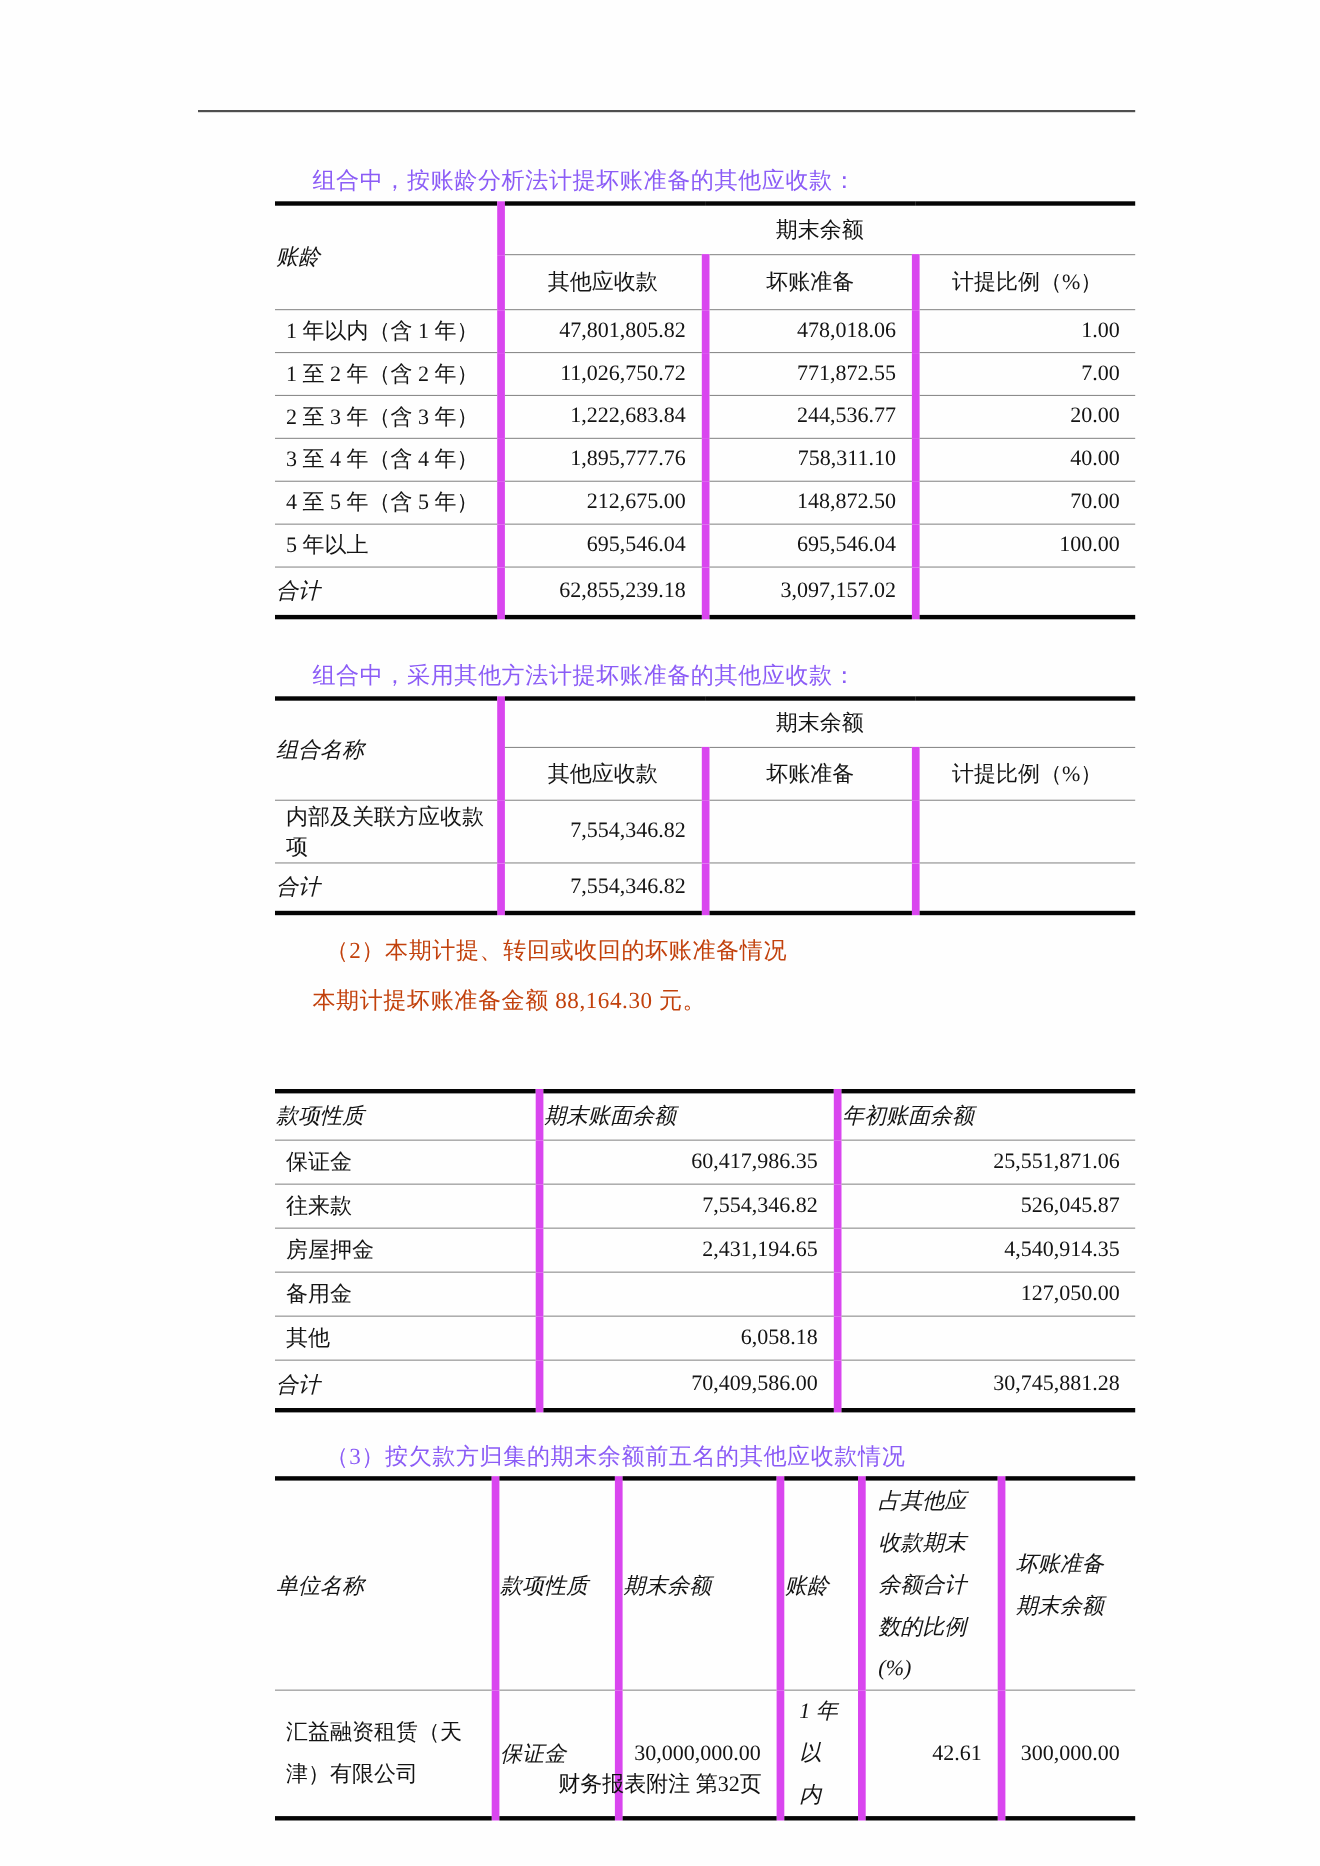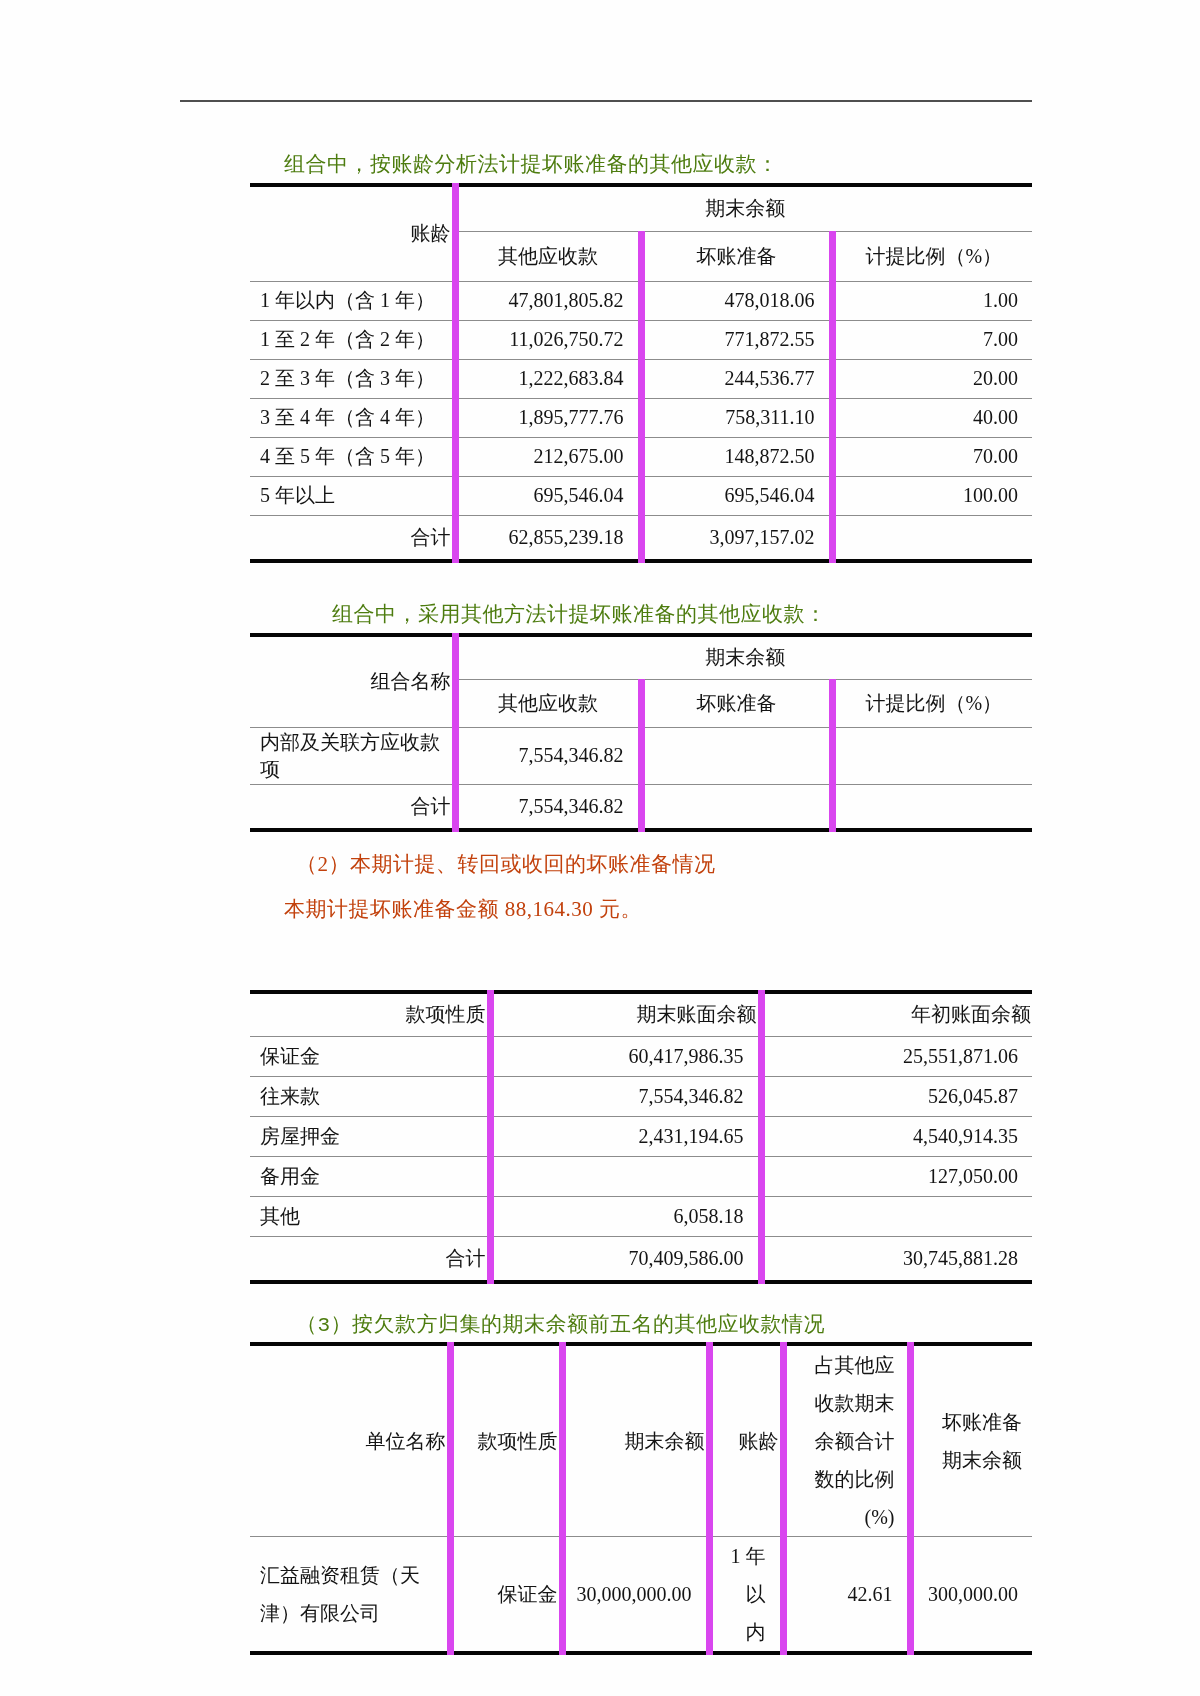--- a/index.html
+++ b/index.html
@@ -10,40 +10,40 @@
     overflow:hidden;
     font-family:"Liberation Serif","DejaVu Serif",serif;
     color:#141414;
   }
   .top-rule{
     position:absolute;left:180px;top:100px;width:852px;height:0;
     border-top:2px solid #4f4f4f;
   }
   .sec-title{
     position:absolute;left:284px;
-    font-size:21px;letter-spacing:0.5px;color:#4d7c0f;white-space:nowrap;font-family:Liberation Mono, monospace;
+    font-size:21px;letter-spacing:0.5px;color:#8b5cf6;white-space:nowrap;
   }
   .para{
     position:absolute;left:284px;
     font-size:21px;letter-spacing:0.5px;color:#c2410c;white-space:nowrap;
   }
   table.fin{
     position:absolute;left:250px;
     border-collapse:collapse;table-layout:fixed;
     border-top:4px solid #050505;border-bottom:4px solid #050505;
   }
   table.fin td{
     font-size:20px;color:#141414;vertical-align:middle;
     overflow:hidden;
   }
   .vl{border-left:7px solid #d946ef;}
   tr.hl > td{border-top:1px solid #8c8c8c;}
   .num{text-align:right;padding-right:14px;font-size:19px;font-variant-numeric:lining-nums;}
   .lbl{text-align:left;padding-left:10px;}
-  .ctr{text-align:right;}
+  .ctr{text-align:left;font-style:italic;}
   .ghead{text-align:center;border-bottom:1px solid #8c8c8c;}
   .sub{text-align:center;}
   .wrapcell{white-space:normal;line-height:1.9;}
   .footer{
     position:absolute;left:0;top:1608px;width:1200px;
     text-align:center;font-size:20px;color:#101010;
   }
 </style>
 </head>
 <body>
@@ -109,21 +109,21 @@
     </tr>
     <tr class="hl" style="height:46px;">
       <td class="ctr">合计</td>
       <td class="num vl">62,855,239.18</td>
       <td class="num vl">3,097,157.02</td>
       <td class="num vl"></td>
     </tr>
   </tbody>
     </table>
 
-  <div class="sec-title" style="top:600px;margin-left:48px;">组合中，采用其他方法计提坏账准备的其他应收款：</div>
+  <div class="sec-title" style="top:600px;">组合中，采用其他方法计提坏账准备的其他应收款：</div>
 
   <table class="fin" style="top:633px;width:782px;">
     <colgroup>
         <col style="width:205px">
         <col style="width:186px">
         <col style="width:191px">
         <col style="width:200px">
       </colgroup>
     <tbody>
         <tr style="height:44px;">
@@ -223,14 +223,15 @@
       <td class="lbl wrapcell">汇益融资租赁（天津）有限公司</td>
       <td class="ctr vl">保证金</td>
       <td class="num vl">30,000,000.00</td>
       <td class="ctr vl wrapcell" style="padding:0 14px;">1 年以 内</td>
       <td class="num vl">42.61</td>
       <td class="num vl">300,000.00</td>
     </tr>
   </tbody>
     </table>
 
+  <div class="footer">财务报表附注 第32页</div>
 
 </div>
 
 </body></html>

